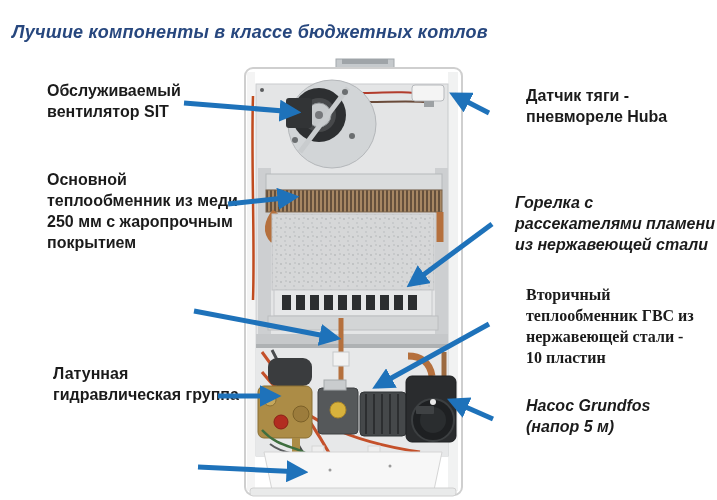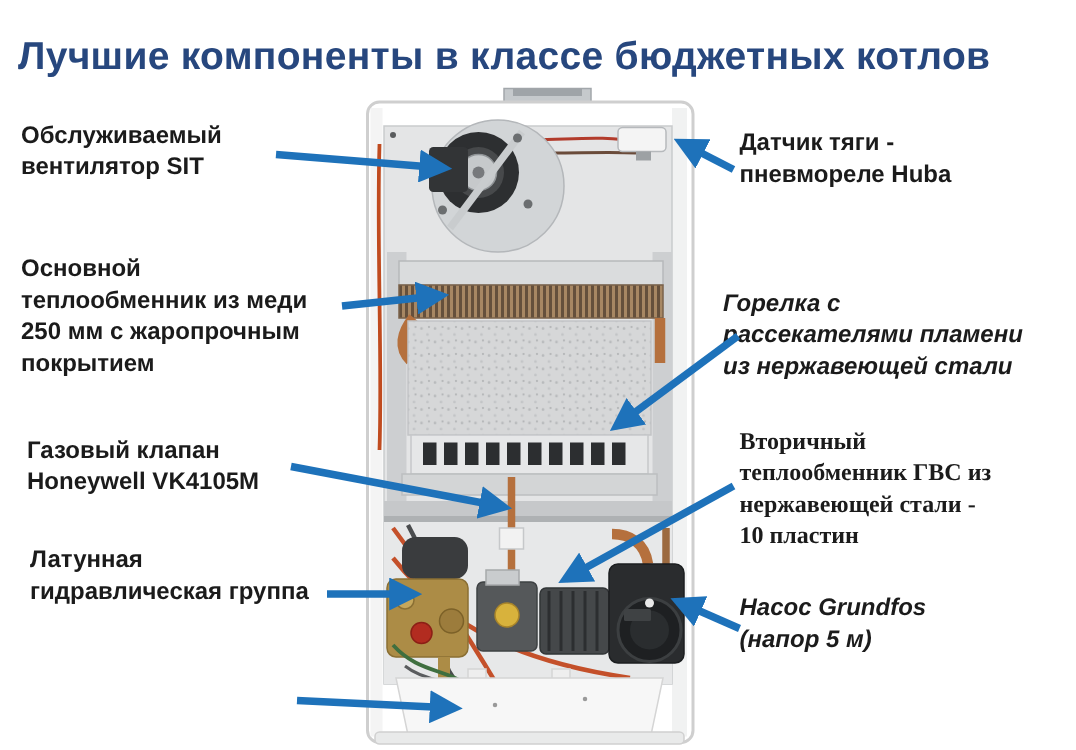--- a/index.html
+++ b/index.html
@@ -6,45 +6,43 @@
     --title:#27477e; --arrow:#1e72ba; --label-text:#1b1b1b; --background:#ffffff;
   }
   html,body{margin:0;padding:0;background:var(--background);}
   .stage{
     position:relative; width:717px; height:500px; overflow:hidden;
     background:var(--background);
     font-family:"Liberation Sans","DejaVu Sans",sans-serif;
   }
   .title{
     position:absolute; left:12px; top:22px; width:690px;
-    font-size:26px; font-weight:700; color:var(--title); letter-spacing:0.2px;
+    font-size:18px; font-weight:700; color:var(--title); letter-spacing:0.2px;font-style:italic;
   }
   .callout{
     position:absolute; font-size:16px; font-weight:700; line-height:21px;
-    color:var(--label-text); white-space:pre-line;
+    color:var(--label-text); white-space:pre-line;margin-left:33px;
   }
   .scene{position:absolute; left:0; top:0; width:717px; height:500px;}
   .arrow{stroke:var(--arrow); stroke-width:5; fill:none;}
   .ah{fill:var(--arrow);}
 </style>
 </head>
 <body>
 
 <div class="stage">
 
   <div class="title">Лучшие компоненты в классе бюджетных котлов</div>
 
   <div class="callout" style="left:14px;top:80px;width:190px;">Обслуживаемый
 вентилятор SIT</div>
   <div class="callout" style="left:14px;top:169px;width:225px;">Основной
 теплообменник из меди
 250 мм с жаропрочным
 покрытием</div>
-  <div class="callout" style="left:18px;top:290px;width:200px;">Газовый клапан
-Honeywell VK4105M</div>
   <div class="callout" style="left:20px;top:363px;width:215px;">Латунная
 гидравлическая группа</div>
 
   <div class="callout" style="left:493px;top:85px;width:200px;">Датчик тяги -
 пневмореле Huba</div>
   <div class="callout" style="left:482px;top:192px;width:222px;font-style:italic;">Горелка с
 рассекателями пламени
 из нержавеющей стали</div>
   <div class="callout" style="left:493px;top:284px;width:215px;font-family:Liberation Serif, serif;">Вторичный
 теплообменник ГВС из

